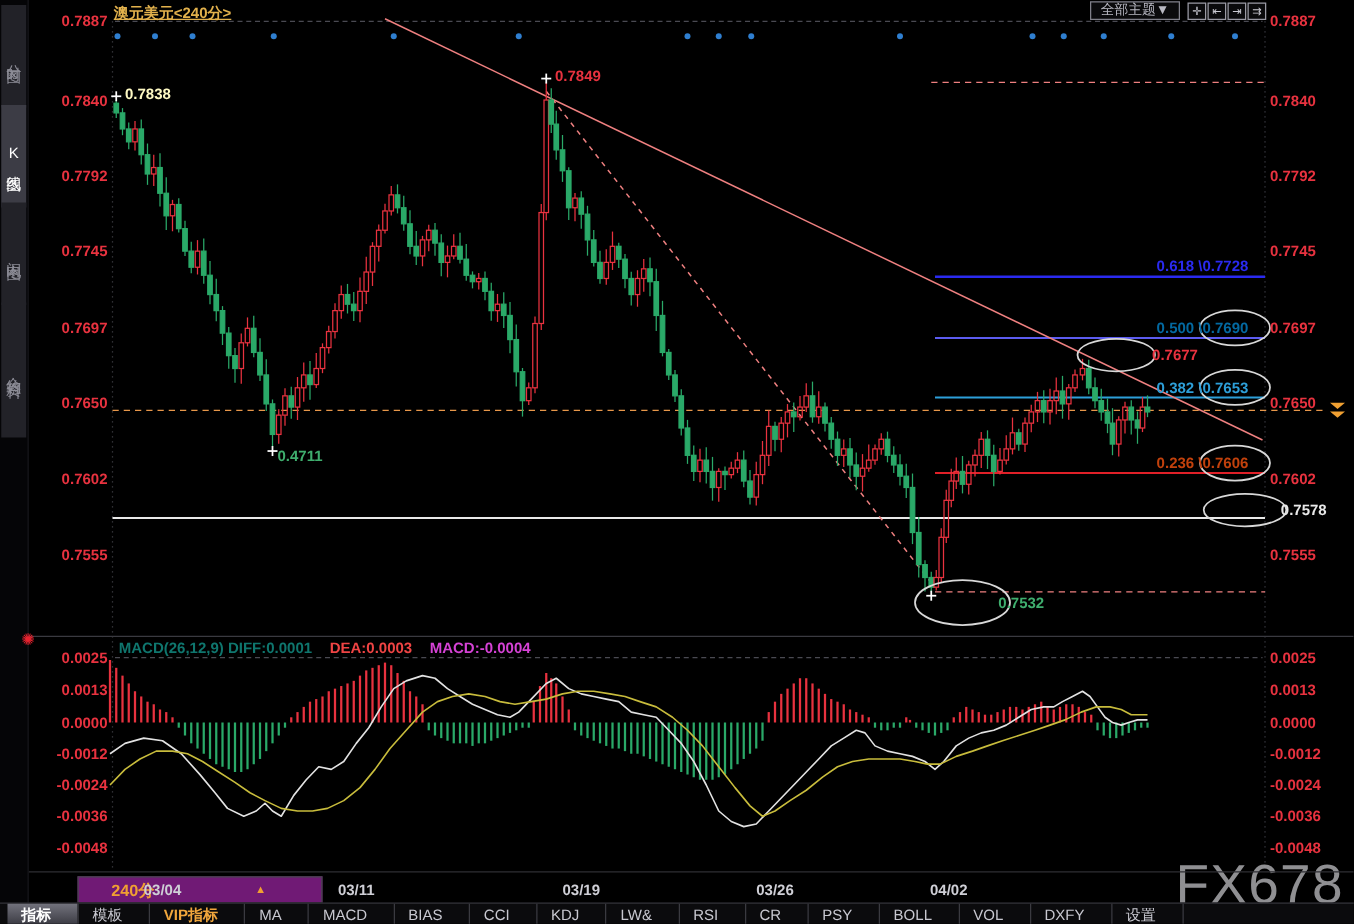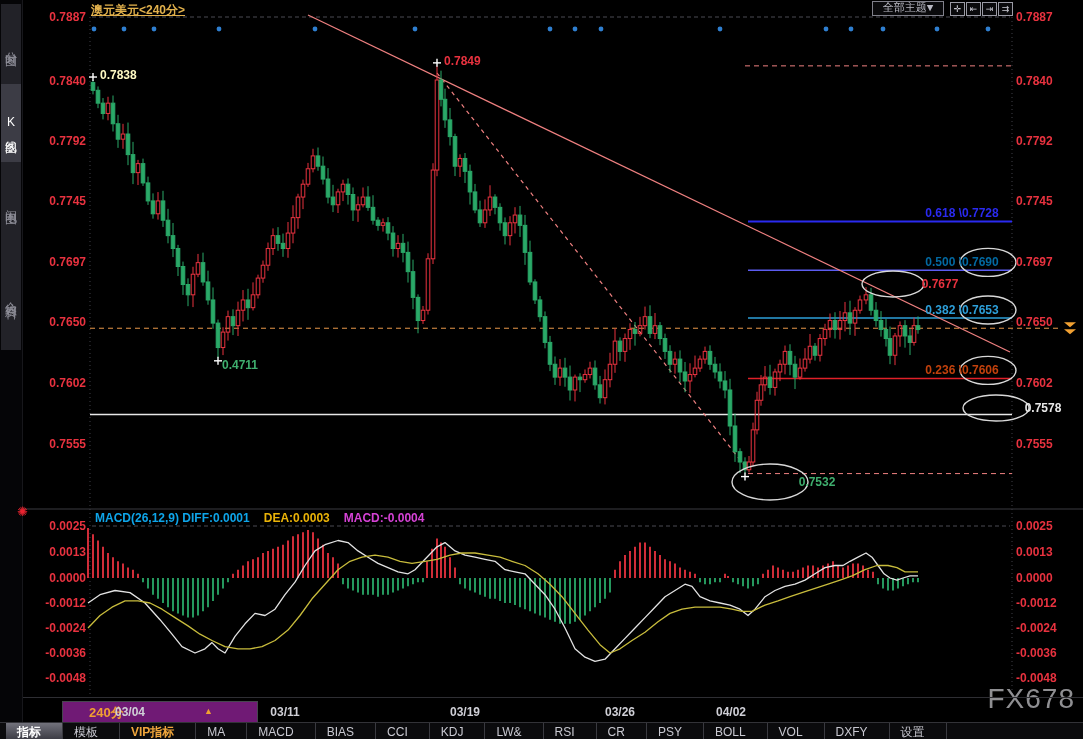--- a/index.html
+++ b/index.html
@@ -10,21 +10,21 @@
   
   #sidebar{position:absolute;left:0;top:0;width:22px;height:739px;background:#050507;border-right:1px solid #17171b;z-index:6;}
   .side-tab{position:absolute;left:1px;width:20px;writing-mode:vertical-rl;text-orientation:upright;
      letter-spacing:2px;font-size:12px;color:#8d8d97;background:#222228;text-align:center;
      padding:6px 0;cursor:pointer;line-height:20px;}
   .side-tab.active{background:#3c3c45;color:#ffffff;}
   #macd-gear{position:absolute;left:17px;top:504px;color:#e8232f;font-size:13px;z-index:7;}
   
   #title{position:absolute;left:91px;top:2px;font-size:12px;font-weight:bold;color:#e2b14c;z-index:5;text-decoration:underline;}
   #theme-dd{position:absolute;left:872px;top:1px;width:70px;height:13px;border:1px solid #80808a;
-     color:#b8b8c2;font-size:11px;line-height:13px;text-align:center;background:#0a0a0c;z-index:5;cursor:pointer;font-family:Liberation Mono, monospace;}
+     color:#b8b8c2;font-size:11px;line-height:13px;text-align:center;background:#0a0a0c;z-index:5;cursor:pointer;}
   .tool-icon{position:absolute;top:2px;width:13px;height:12px;border:1px solid #9a9aa4;color:#c9c9d2;
      font-size:9px;line-height:12px;text-align:center;background:#0a0a0c;z-index:5;cursor:pointer;}
   
   .plabel{position:absolute;font-size:12px;font-weight:bold;color:#e8323f;transform:translateY(-50%);z-index:4;}
   .plabel.left{left:22px;width:64px;text-align:right;}
   .plabel.right{left:1016px;text-align:left;}
   
   .annot{position:absolute;font-size:12px;font-weight:bold;white-space:nowrap;z-index:5;}
   .annot.centered{transform:translate(-50%,-50%);margin-left:47px;}
   .fib-row{position:absolute;right:73px;font-size:12px;font-weight:bold;white-space:nowrap;z-index:5;transform:translateY(-50%);}
@@ -36,21 +36,21 @@
   #axis-row{position:absolute;left:0;top:697px;width:1083px;height:25px;border-top:1px solid #2e2e33;z-index:5;}
   #tf-btn{position:absolute;left:62px;top:3px;width:194px;height:20px;border:1px solid #46464e;background:#701a75;cursor:pointer;}
   #tf-label{position:absolute;left:26px;top:2px;font-size:13px;font-weight:bold;color:#f0a032;}
   #tf-arrow{position:absolute;right:44px;top:4px;font-size:9px;color:#f0a032;}
   .date-label{position:absolute;top:7px;transform:translateX(-50%);font-size:12px;font-weight:bold;color:#cfcfd6;z-index:5;}
   
   #tab-bar{position:absolute;left:0;top:722px;width:1083px;height:17px;background:#0b0b0d;border-top:1px solid #333338;display:flex;align-items:stretch;z-index:6;padding-left:6px;}
   .btab{font-size:12px;color:#c8c8d0;padding:1px 21px 0 11px;border-right:1px solid #3a3a40;line-height:16px;cursor:pointer;white-space:nowrap;}
   .btab.active{background:linear-gradient(#72727c,#3a3a42);color:#fff;font-weight:bold;}
   .btab.vip{color:#f0a63c;font-weight:bold;}
-  #watermark{position:absolute;right:8px;top:683px;font-size:28px;color:#a8a8ac;opacity:.85;letter-spacing:1px;z-index:4;font-family:"Liberation Sans",sans-serif;}
+  #watermark{position:absolute;right:8px;top:683px;font-size:44px;color:#a8a8ac;opacity:.85;letter-spacing:1px;z-index:4;font-family:"Liberation Sans",sans-serif;}
 </style>
 </head>
 <body>
 
 <div id="stage">
   <svg id="chart-svg" width="1083" height="739">
       <line x1="92" y1="17" x2="1010" y2="17" stroke="#4a4a52" stroke-width="1" stroke-dasharray="4,3"></line>
       <line x1="92" y1="526" x2="1010" y2="526" stroke="#4a4a52" stroke-width="1" stroke-dasharray="4,3"></line>
       <line x1="90" y1="17" x2="90" y2="694" stroke="#3f3f46" stroke-width="1" stroke-dasharray="1,3"></line>
       <line x1="1012" y1="17" x2="1012" y2="694" stroke="#3f3f46" stroke-width="1" stroke-dasharray="1,3"></line>
@@ -819,33 +819,33 @@
       <div class="annot centered" style="color: rgb(232, 50, 63); left: 893px; top: 284px;">0.7677</div>
       <div class="annot centered" style="color: rgb(232, 232, 232); left: 996px; top: 408px;">0.7578</div>
       <div class="annot centered" style="color: rgb(63, 174, 110); left: 770px; top: 482px;">0.7532</div>
       <div class="fib-row" style="top: 213.497px; color: rgb(42, 42, 240);"><span>0.618 \</span><span class="price-part">0.7728</span></div>
       <div class="fib-row" style="top: 262.37px; color: #0369a1;"><span>0.500 \</span><span class="price-part">0.7690</span></div>
       <div class="fib-row" style="top: 309.958px; color: rgb(45, 159, 217);"><span>0.382 \</span><span class="price-part">0.7653</span></div>
       <div class="fib-row" style="top: 370.407px; color: #c2410c;"><span>0.236 \</span><span class="price-part">0.7606</span></div>
     </div>
 
   <div id="macd-head">
-    <span style="color:#0ea5e9">MACD(26,12,9) DIFF:0.0001</span><span style="color:#eab308">DEA:0.0003</span><span style="color:#d542d5">MACD:-0.0004</span>
+    <span style="color:#0f766e">MACD(26,12,9) DIFF:0.0001</span><span style="color:#ef4444">DEA:0.0003</span><span style="color:#d542d5">MACD:-0.0004</span>
   </div>
 
   <div id="axis-row">
     <div id="tf-btn">
       <span id="tf-label">240分</span>
       <span id="tf-arrow">▲</span>
     </div>
   <div class="date-label" style="left: 130px;">03/04</div>
       <div class="date-label" style="left: 285px;">03/11</div>
       <div class="date-label" style="left: 465px;">03/19</div>
       <div class="date-label" style="left: 620px;">03/26</div>
-      <div class="date-label" style="left: 731px;">04/02</div>
+      <div class="date-label" style="left: 759px;">04/02</div>
     </div>
 
   <div id="tab-bar">
       <div class="btab active">指标</div>
       <div class="btab">模板</div>
       <div class="btab vip">VIP指标</div>
       <div class="btab">MA</div>
       <div class="btab">MACD</div>
       <div class="btab">BIAS</div>
       <div class="btab">CCI</div>

